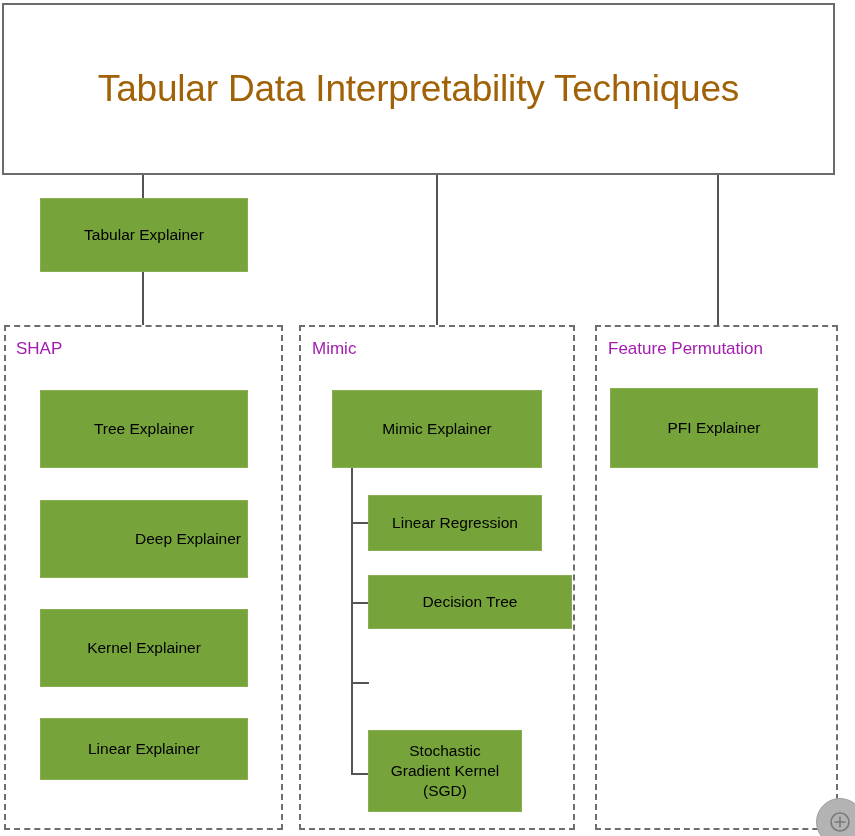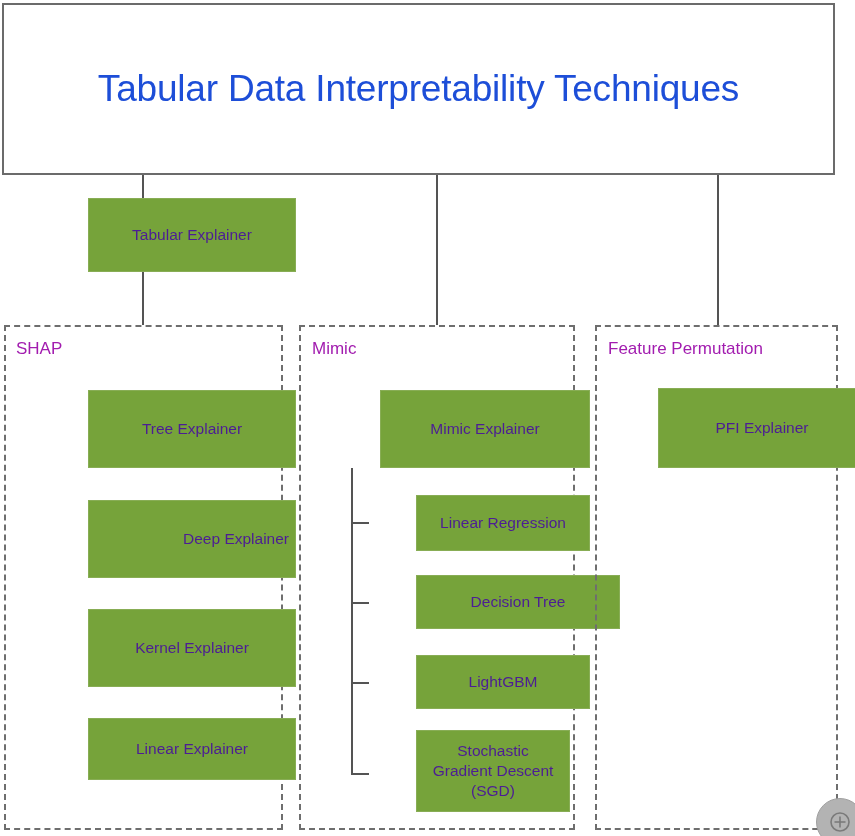--- a/index.html
+++ b/index.html
@@ -28,41 +28,40 @@
     height: 172px;
     box-sizing: border-box;
     border: 2px solid #6b6b6b;
     background: #ffffff;
     display: flex;
     align-items: center;
     justify-content: center;
   }
   .title-text {
     font-size: 37px;
-    color: #1d4ed8;
+    color: #a16207;
     letter-spacing: -0.2px;
     line-height: 1.1;
     white-space: nowrap;
   }
 
   
   .gbox {
     position: absolute;
     box-sizing: border-box;
     background: #76a33a;
     border: 1px solid #88ad55;
     display: flex;
     align-items: center;
     justify-content: center;
     text-align: center;
-    color: #4c1d95;
+    color: #000000;
     font-size: 15.5px;
     line-height: 1.28;
     padding: 2px 6px;
-    margin-left: 48px;
   }
   .gbox.multi { font-size: 15.5px; }
 
   
   .group {
     position: absolute;
     box-sizing: border-box;
     border: 2px dashed #6e6e6e;
     background: transparent;
   }
@@ -145,26 +144,23 @@
   <div class="hline" style="left:351px; top:602px; width:18px;"></div>
   <div class="hline" style="left:351px; top:682px; width:18px;"></div>
   <div class="hline" style="left:351px; top:773px; width:18px;"></div>
 
   <div class="gbox" style="left:368px; top:495px; width:174px; height:56px;">
     <span>Linear Regression</span>
   </div>
   <div class="gbox" style="left:368px; top:575px; width:204px; height:54px;">
     <span>Decision Tree</span>
   </div>
-  <div class="gbox" style="left:368px; top:655px; width:174px; height:54px;">
-    <span>LightGBM</span>
-  </div>
   <div class="gbox multi" style="left:368px; top:730px; width:154px; height:82px; flex-direction:column;">
     <span>Stochastic</span>
-    <span>Gradient Descent</span>
+    <span>Gradient Kernel</span>
     <span>(SGD)</span>
   </div>
 
   <div class="group" style="left:595px; top:325px; width:243px; height:505px;"></div>
   <div class="group-label" style="left:608px; top:339px;">Feature Permutation</div>
 
   <div class="gbox" style="left:610px; top:388px; width:208px; height:80px;">
     <span>PFI Explainer</span>
   </div>
 

